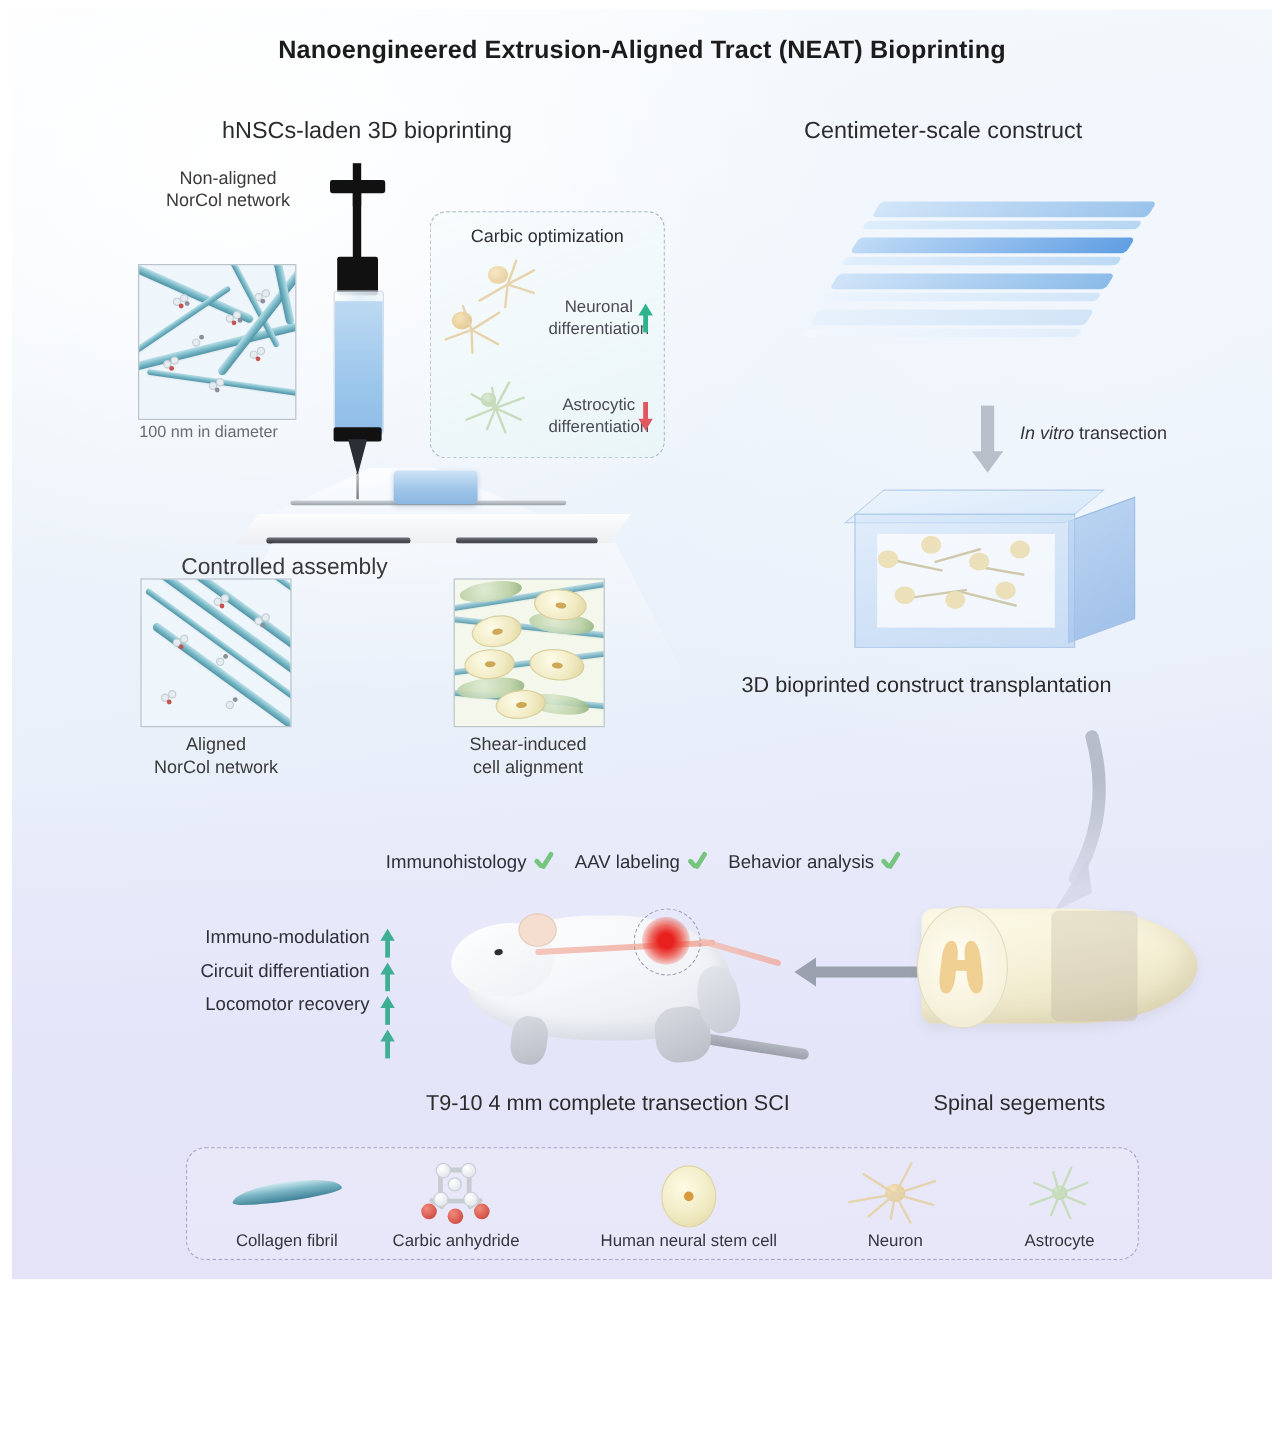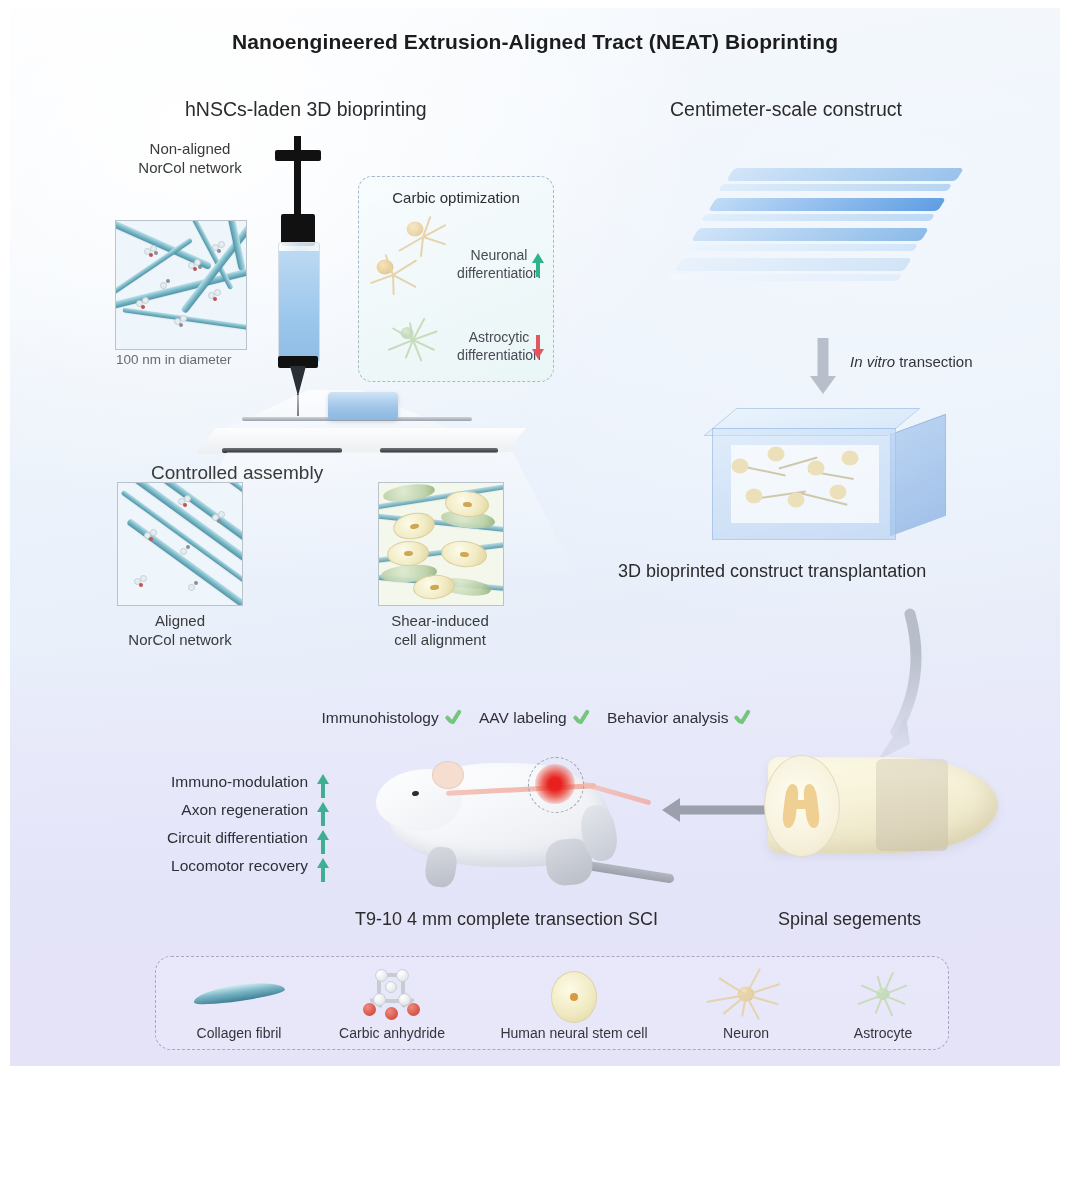--- a/index.html
+++ b/index.html
@@ -443,21 +443,20 @@
 
 
     <div class="vivo-checks" style="top:700px;">
       <span><span>Immunohistology</span><i class="check"></i></span>
       <span><span>AAV labeling</span><i class="check"></i></span>
       <span><span>Behavior analysis</span><i class="check"></i></span>
     </div>
 
     <div style="position:absolute;left:88px;top:760px;width:210px;text-align:right;font-size:15.5px;color:#2f2f37;line-height:28px;">
       <div>Immuno-modulation</div>
-      <div>Axon regeneration</div>
       <div>Circuit differentiation</div>
       <div>Locomotor recovery</div>
     </div>
     <div class="ind up teal" style="left:306px;top:766px;">
         <span class="h"></span>
         <span class="s"></span>
       </div>
     <div class="ind up teal" style="left:306px;top:794px;">
         <span class="h"></span>
         <span class="s"></span>
@@ -507,21 +506,21 @@
 
     <div class="legendbox" style="left:145px;top:948px;width:792px;height:92px;">
 
       <div class="lg-item" style="left:8px;top:6px;width:150px;">
         <div class="lg-ic">
             <span class="collagen"></span>
           </div>
         <div class="lg-cap">Collagen fibril</div>
       </div>
 
-      <div class="lg-item" style="left:156px;top:6px;width:160px;">
+      <div class="lg-item" style="left:144px;top:6px;width:160px;">
         <div class="lg-ic">
           <span class="carbic">
             <i class="bond" style="left:16px;top:4px;width:22px;height:4px;"></i>
             <i class="bond" style="left:14px;top:6px;width:4px;height:26px;"></i>
             <i class="bond" style="left:38px;top:6px;width:4px;height:26px;"></i>
             <i class="bond" style="left:16px;top:30px;width:24px;height:4px;"></i>
             <i class="bond" style="left:6px;top:32px;width:14px;height:4px;transform:rotate(32deg);"></i>
             <i class="bond" style="left:38px;top:32px;width:14px;height:4px;transform:rotate(-32deg);"></i>
             <i class="bond" style="left:24px;top:16px;width:10px;height:4px;"></i>
             <i class="b w" style="left:12px;top:0px;width:11px;height:11px;"></i>

